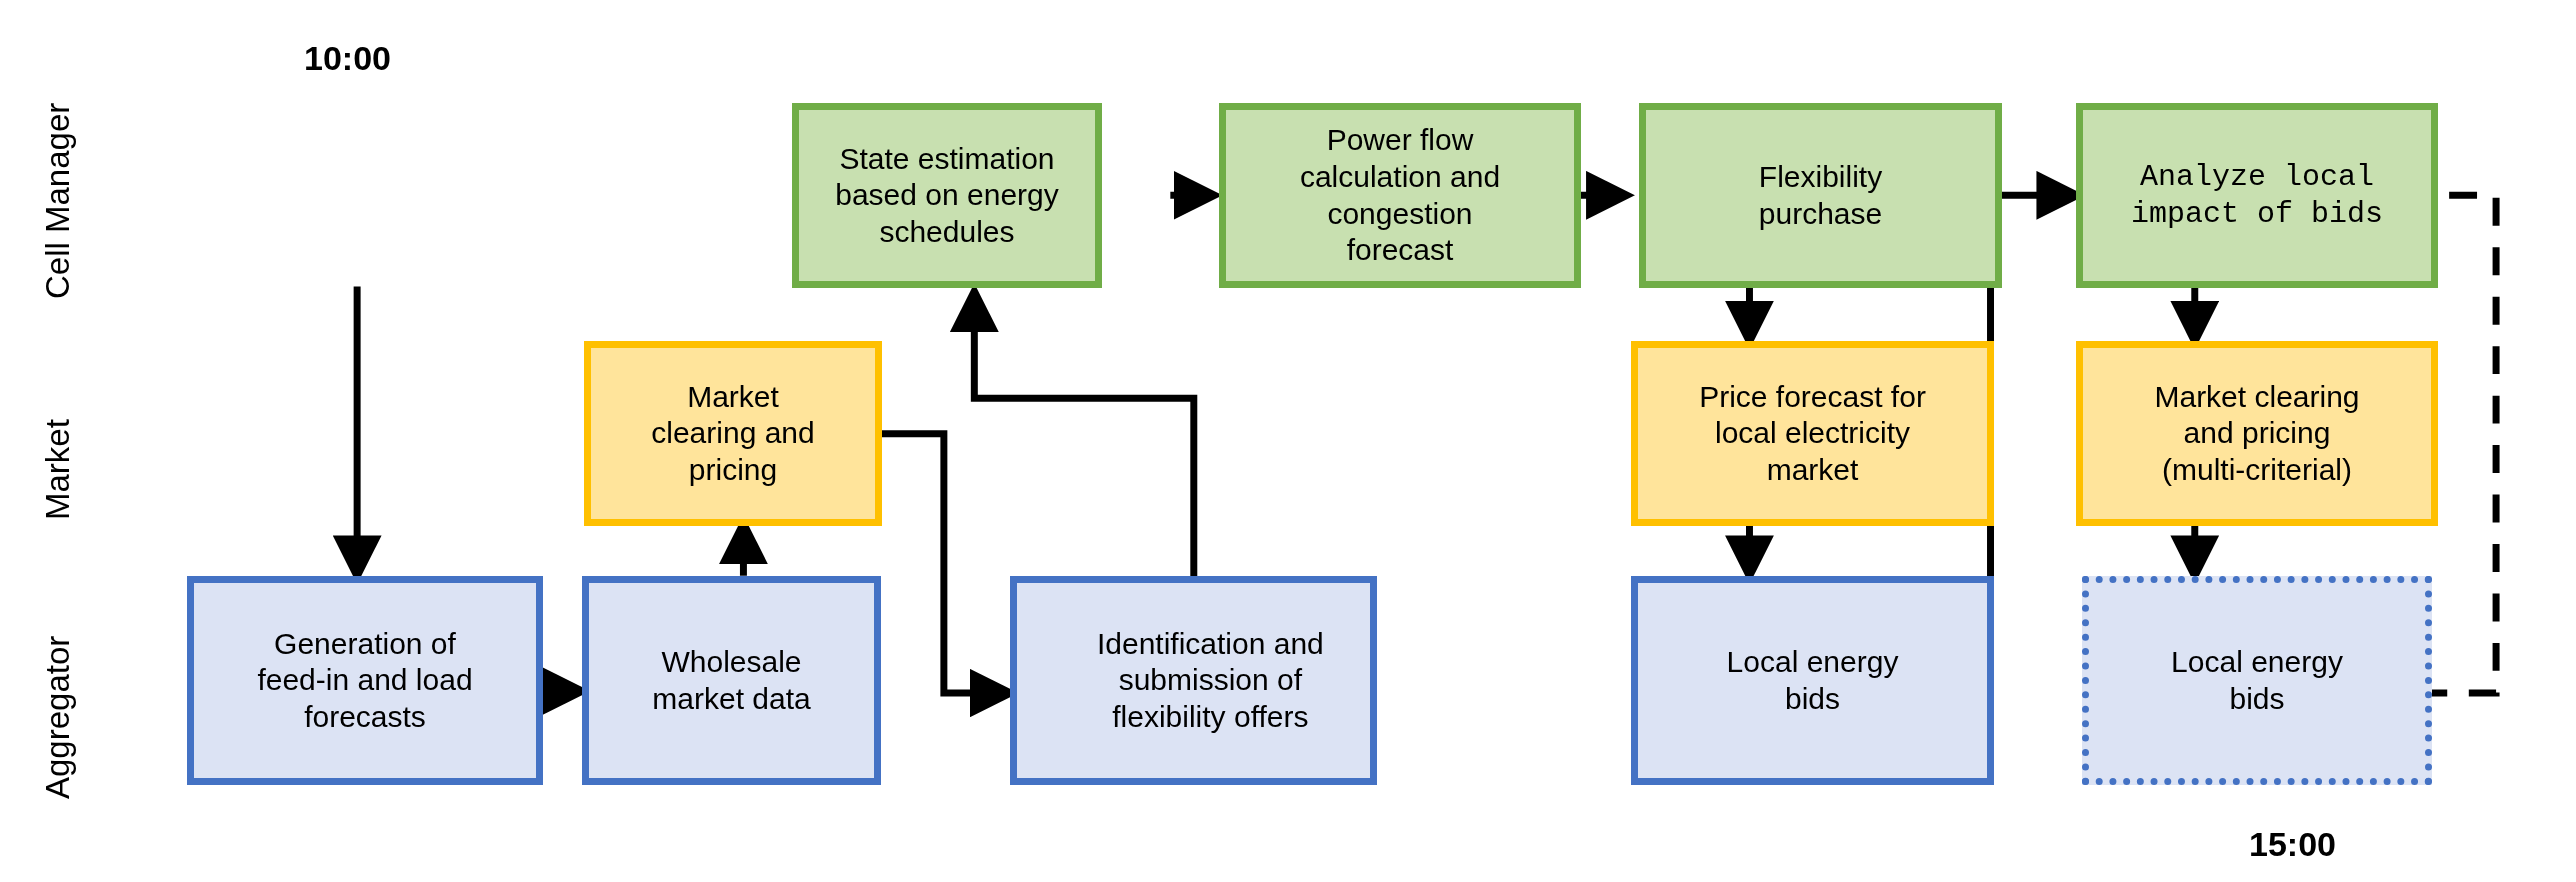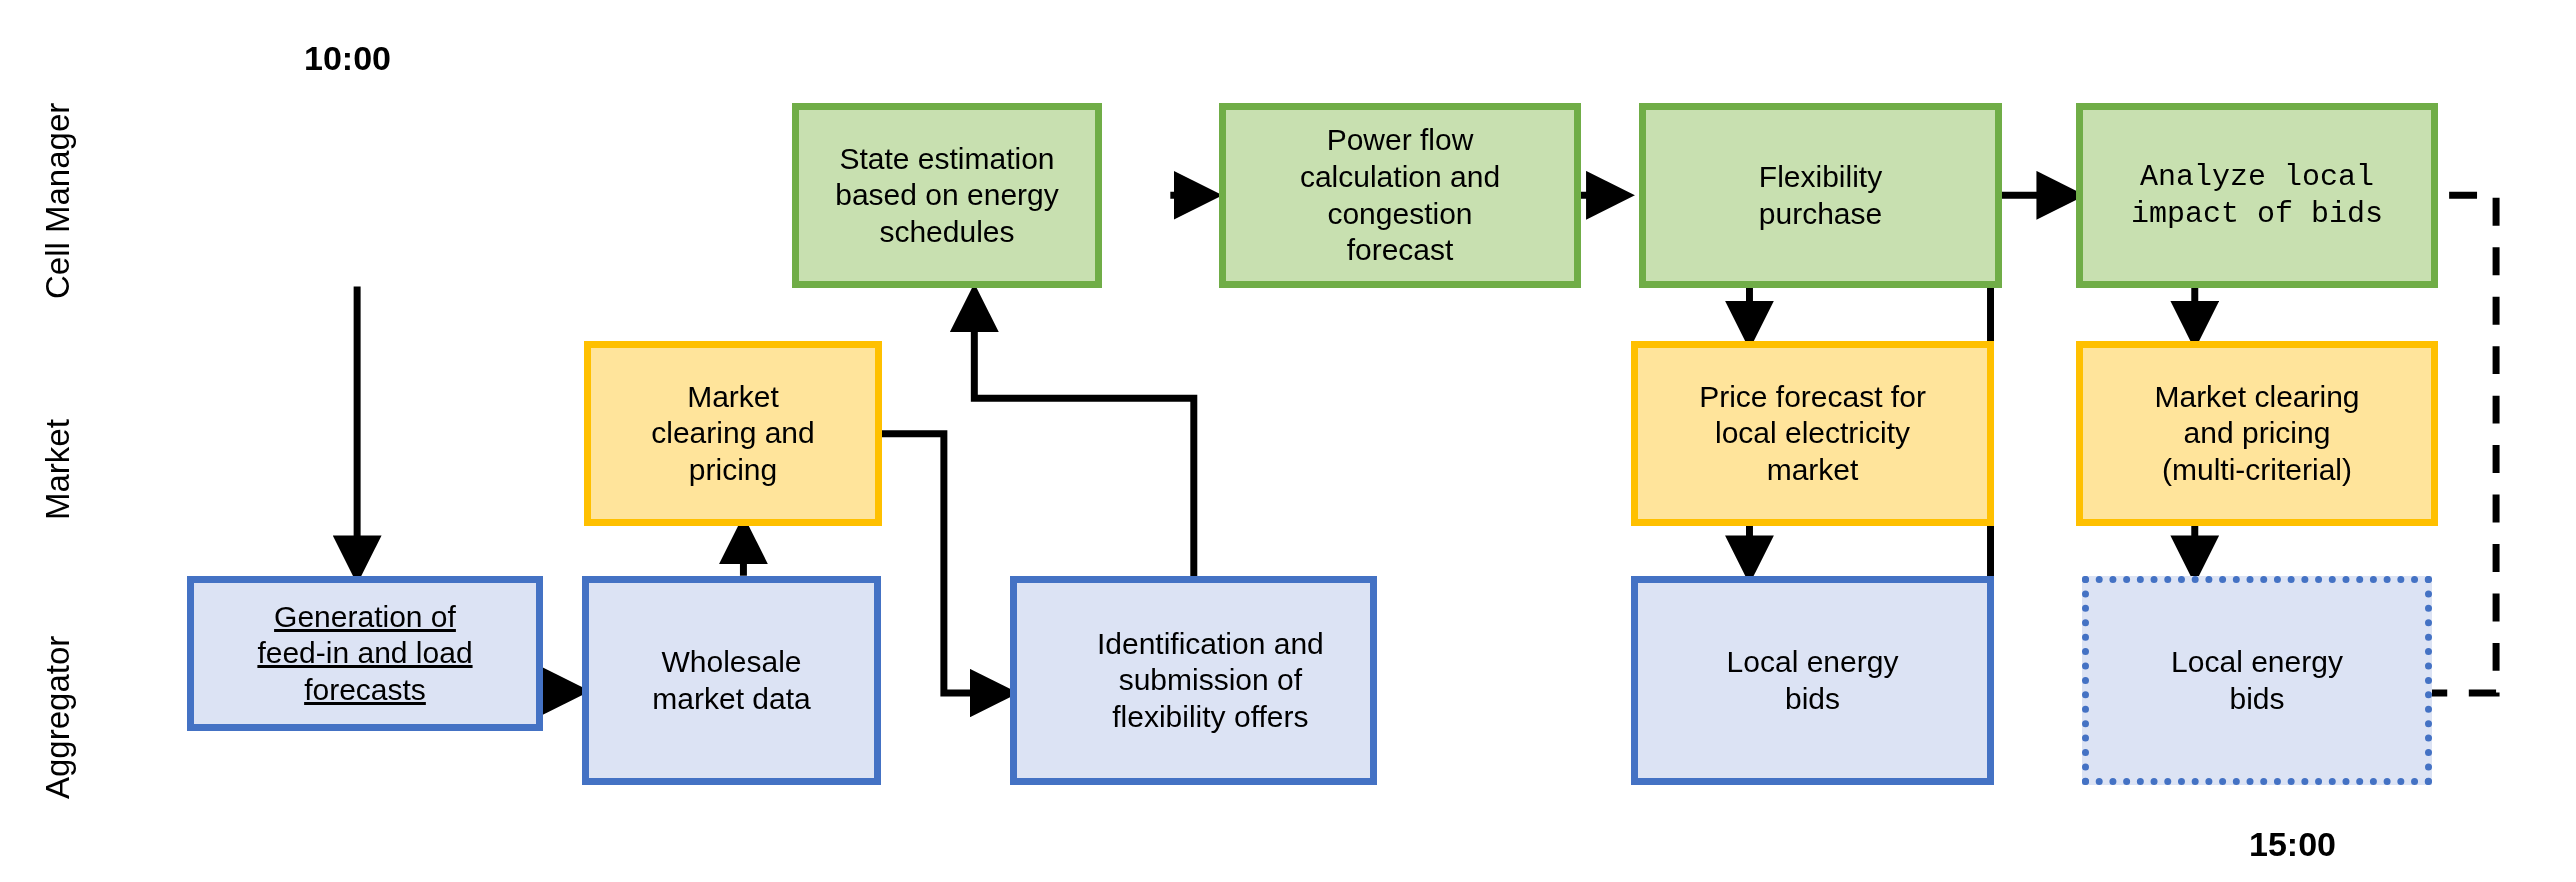--- a/index.html
+++ b/index.html
@@ -132,21 +132,21 @@
 local electricity
 market</span>
   </div>
 
   <div class="node yellow" style="left:2076px; top:341px; width:362px; height:185px;">
     <span class="lbl">Market clearing
 and pricing
 (multi-criterial)</span>
   </div>
 
-  <div class="node blue" style="left:187px; top:576px; width:356px; height:155px;text-decoration:underline;">
+  <div class="node blue" style="left:187px; top:576px; width:356px; height:209px;">
     <span class="lbl">Generation of
 feed-in and load
 forecasts</span>
   </div>
 
   <div class="node blue" style="left:582px; top:576px; width:299px; height:209px;">
     <span class="lbl">Wholesale
 market data</span>
   </div>
 

